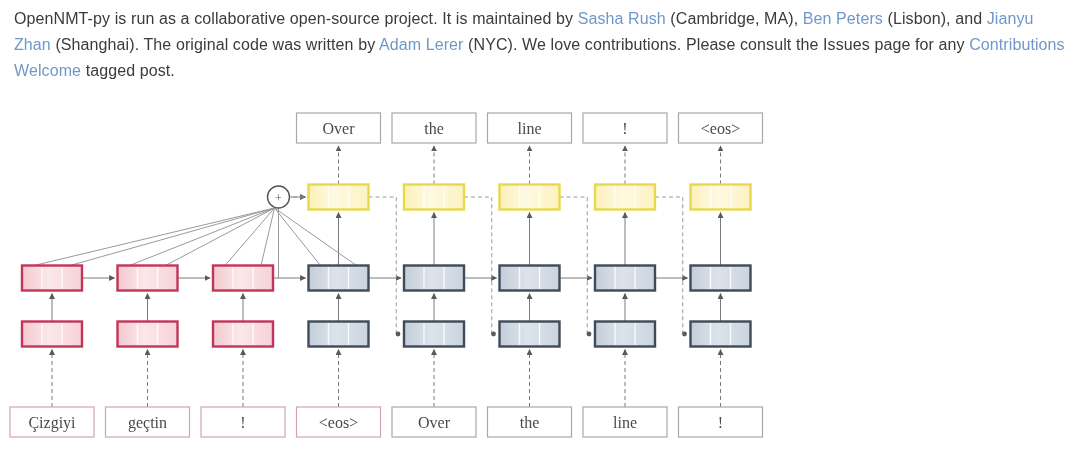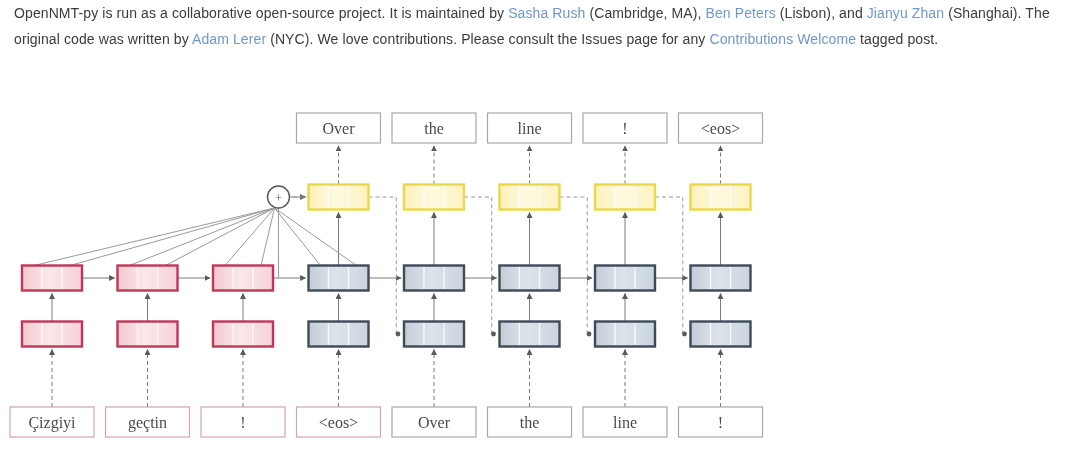--- a/index.html
+++ b/index.html
@@ -4,22 +4,22 @@
 <style>
   html,body{margin:0;padding:0;}
   body{
     width:1080px;height:456px;
     background:#ffffff;
     font-family:"Liberation Sans", sans-serif;
     overflow:hidden;
     position:relative;
   }
   #intro{
-    position:absolute;left:14px;top:0;width:1052px;
-    font-size:14px;line-height:26px;color:#3b3b3b;
+    position:absolute;left:14px;top:6px;width:1052px;
+    font-size:16px;line-height:26px;color:#3b3b3b;
     letter-spacing:0.1px;
   }
   #intro .lnk{color:#6f97c9;}
   #fig{
     position:absolute;left:0;top:96px;width:1080px;height:360px;
   }
   #fig svg{display:block;width:1080px;height:360px;}
   .tok-text{
     font-family:"Liberation Serif", serif;
     font-size:16px;

